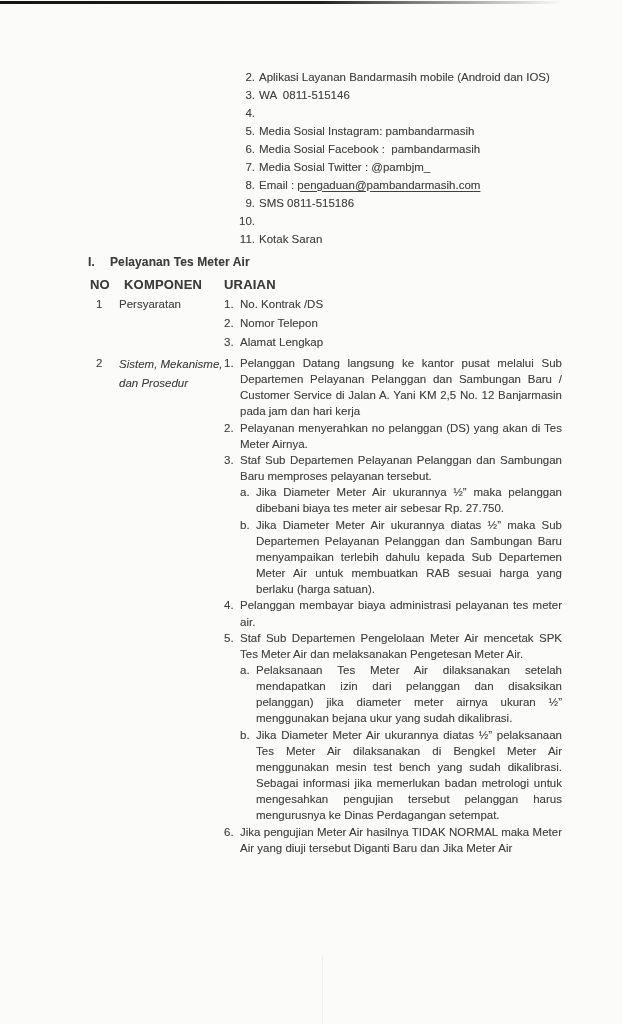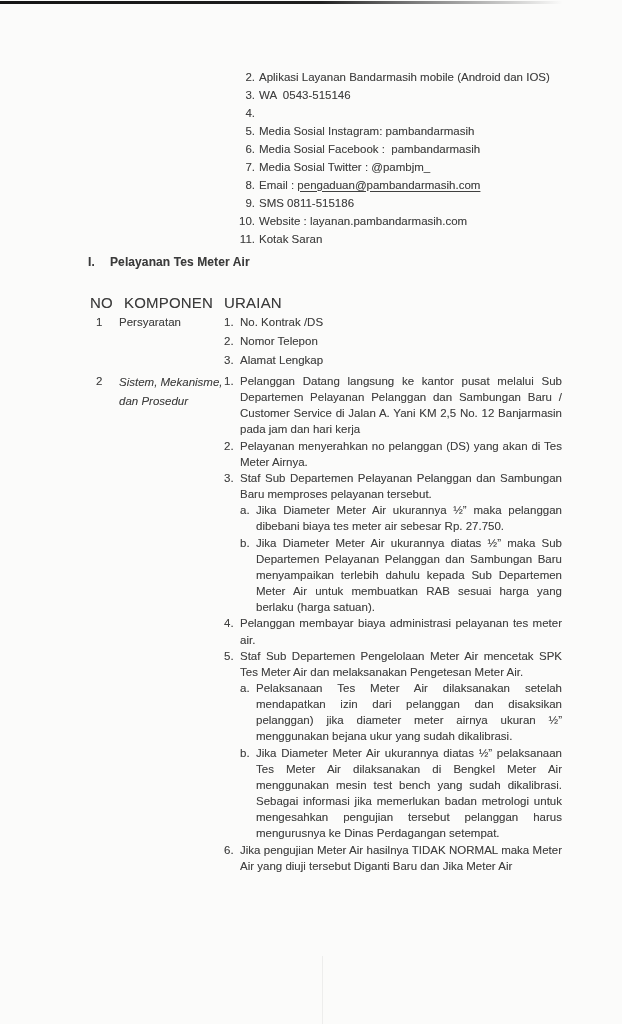--- a/index.html
+++ b/index.html
@@ -38,21 +38,21 @@
   
   .section-heading{
     position:absolute;left:88px;top:254px;
     display:flex;font-weight:bold;font-size:12px;line-height:16px;
     color:#3b3b3b;letter-spacing:0.1px;
   }
   .section-heading .sec-num{flex:0 0 22px;}
 
   
   .rai-table{position:absolute;left:88px;top:277px;width:474px;}
-  .thead{display:flex;font-weight:normal;font-size:15px;line-height:16px;color:#3b3b3b;letter-spacing:0.2px;margin-top:18px;}
+  .thead{display:flex;font-weight:bold;font-size:13px;line-height:16px;color:#3b3b3b;letter-spacing:0.2px;}
   .th-no{flex:0 0 30px;padding-left:2px;box-sizing:border-box;}
   .th-komp{flex:0 0 106px;padding-left:6px;box-sizing:border-box;}
   .th-uraian{flex:1;text-align:left;padding-right:14px;box-sizing:border-box;}
 
   .trow{display:flex;font-size:11.5px;}
   .td-no{flex:0 0 30px;padding-left:8px;box-sizing:border-box;}
   .td-komp{flex:0 0 106px;padding-left:1px;box-sizing:border-box;}
   .td-uraian{flex:1;}
 
   .trow-0{margin-top:2px;}
@@ -75,21 +75,21 @@
   <div class="scan-line"></div>
   <div class="scan-vline"></div>
 
   <div class="contact-list" id="contact-list">
       <div class="li-row">
         <span class="li-num">2.</span>
         <span class="li-txt">Aplikasi Layanan Bandarmasih mobile (Android dan IOS)</span>
       </div>
       <div class="li-row">
         <span class="li-num">3.</span>
-        <span class="li-txt">WA  0543-515146</span>
+        <span class="li-txt">WA  0811-515146</span>
       </div>
       <div class="li-row">
         <span class="li-num">4.</span>
       </div>
       <div class="li-row">
         <span class="li-num">5.</span>
         <span class="li-txt">Media Sosial Instagram: pambandarmasih</span>
       </div>
       <div class="li-row">
         <span class="li-num">6.</span>
@@ -102,21 +102,20 @@
       <div class="li-row">
         <span class="li-num">8.</span>
         <span class="li-txt">Email : <span class="email-link">pengaduan@pambandarmasih.com</span></span>
       </div>
       <div class="li-row">
         <span class="li-num">9.</span>
         <span class="li-txt">SMS 0811-515186</span>
       </div>
       <div class="li-row">
         <span class="li-num">10.</span>
-        <span class="li-txt">Website : layanan.pambandarmasih.com</span>
       </div>
       <div class="li-row">
         <span class="li-num">11.</span>
         <span class="li-txt">Kotak Saran</span>
       </div>
     </div>
 
   <div class="section-heading">
     <span class="sec-num">I.</span>
     <span>Pelayanan Tes Meter Air</span>

